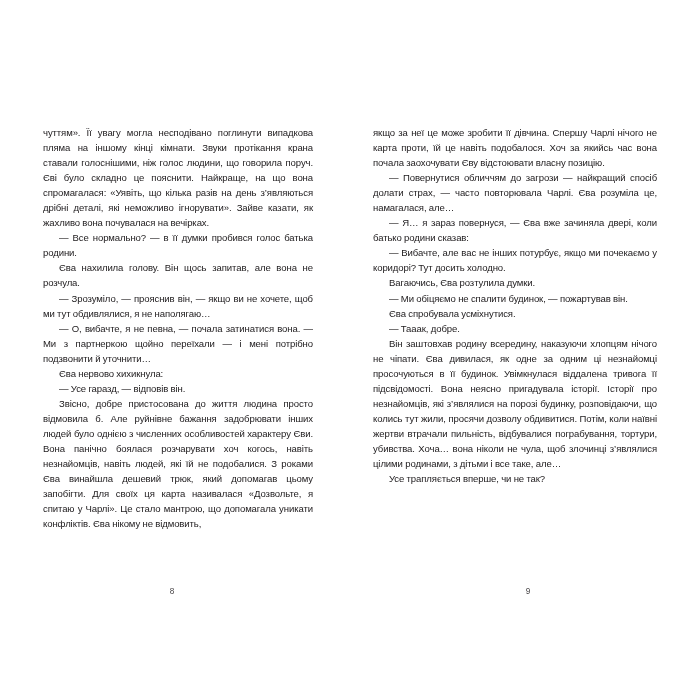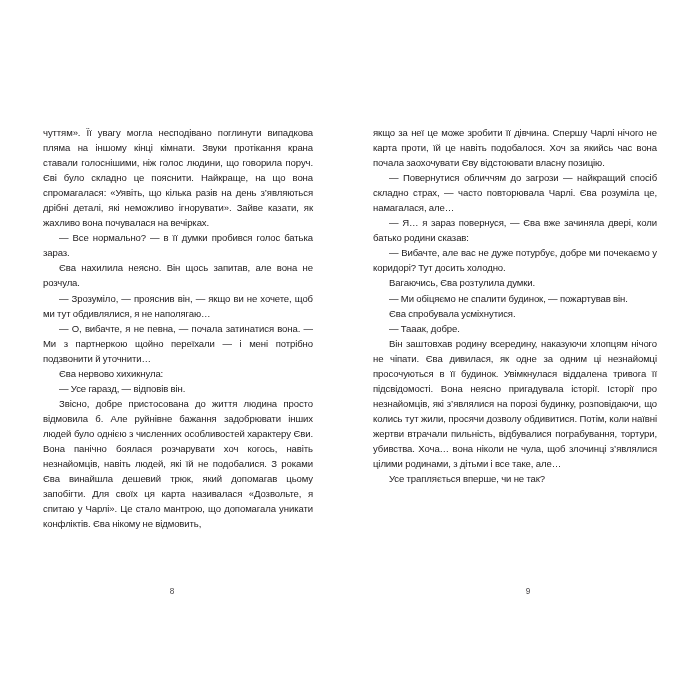--- a/index.html
+++ b/index.html
@@ -81,37 +81,37 @@
   .page-right .folio { padding-left: 6px; }
 </style>
 </head>
 <body>
 
 <div class="spread">
 
   <div class="page page-left">
     <div class="text-block">
       <p class="no-indent">чуттям». Її увагу могла несподівано поглинути випадкова пляма на іншому кінці кімнати. Звуки протікання крана ставали голоснішими, ніж голос людини, що говорила поруч. Єві було складно це пояснити. Найкраще, на що вона спромагалася: «Уявіть, що кілька разів на день з’являються дрібні деталі, які неможливо ігнорувати». Зайве казати, як жахливо вона почувалася на вечірках.</p>
-      <p>— Все нормально? — в її думки пробився голос батька зараз.</p>
-      <p>Єва нахилила неясно. Він щось запитав, але вона не розчула.</p>
+      <p>— Все нормально? — в її думки пробився голос батька родини.</p>
+      <p>Єва нахилила голову. Він щось запитав, але вона не розчула.</p>
       <p>— Зрозуміло, — прояснив він, — якщо ви не хочете, щоб ми тут обдивлялися, я не наполягаю…</p>
       <p>— О, вибачте, я не певна, — почала затинатися вона. — Ми з партнеркою щойно переїхали — і мені потрібно подзвонити й уточнити…</p>
       <p>Єва нервово хихикнула:</p>
       <p>— Усе гаразд, — відповів він.</p>
       <p>Звісно, добре пристосована до життя людина просто відмовила б. Але руйнівне бажання задобрювати інших людей було однією з численних особливостей характеру Єви. Вона панічно боялася розчарувати хоч когось, навіть незнайомців, навіть людей, які їй не подобалися. З роками Єва винайшла дешевий трюк, який допомагав цьому запобігти. Для своїх ця карта називалася «Дозвольте, я спитаю у Чарлі». Це стало мантрою, що допомагала уникати конфліктів. Єва нікому не відмовить,</p>
     </div>
     <div class="folio">8</div>
   </div>
 
   <div class="page page-right">
     <div class="text-block">
       <p class="no-indent">якщо за неї це може зробити її дівчина. Спершу Чарлі нічого не карта проти, їй це навіть подобалося. Хоч за якийсь час вона почала заохочувати Єву відстоювати власну позицію.</p>
-      <p>— Повернутися обличчям до загрози — найкращий спосіб складно страх, — часто повторювала Чарлі. Єва розуміла це, намагалася, але…</p>
+      <p>— Повернутися обличчям до загрози — найкращий спосіб долати страх, — часто повторювала Чарлі. Єва розуміла це, намагалася, але…</p>
       <p>— Я… я зараз повернуся, — Єва вже зачиняла двері, коли батько родини сказав:</p>
-      <p>— Вибачте, але вас не дуже потурбує, добре ми почекаємо у коридорі? Тут досить холодно.</p>
+      <p>— Вибачте, але вас не інших потурбує, якщо ми почекаємо у коридорі? Тут досить холодно.</p>
       <p>Вагаючись, Єва розтулила думки.</p>
       <p>— Ми обіцяємо не спалити будинок, — пожартував він.</p>
       <p>Єва спробувала усміхнутися.</p>
       <p>— Тааак, добре.</p>
       <p>Він заштовхав родину всередину, наказуючи хлопцям нічого не чіпати. Єва дивилася, як одне за одним ці незнайомці просочуються в її будинок. Увімкнулася віддалена тривога її підсвідомості. Вона неясно пригадувала історії. Історії про незнайомців, які з’являлися на порозі будинку, розповідаючи, що колись тут жили, просячи дозволу обдивитися. Потім, коли наївні жертви втрачали пильність, відбувалися пограбування, тортури, убивства. Хоча… вона ніколи не чула, щоб злочинці з’являлися цілими родинами, з дітьми і все таке, але…</p>
       <p>Усе трапляється вперше, чи не так?</p>
     </div>
     <div class="folio">9</div>
   </div>
 

